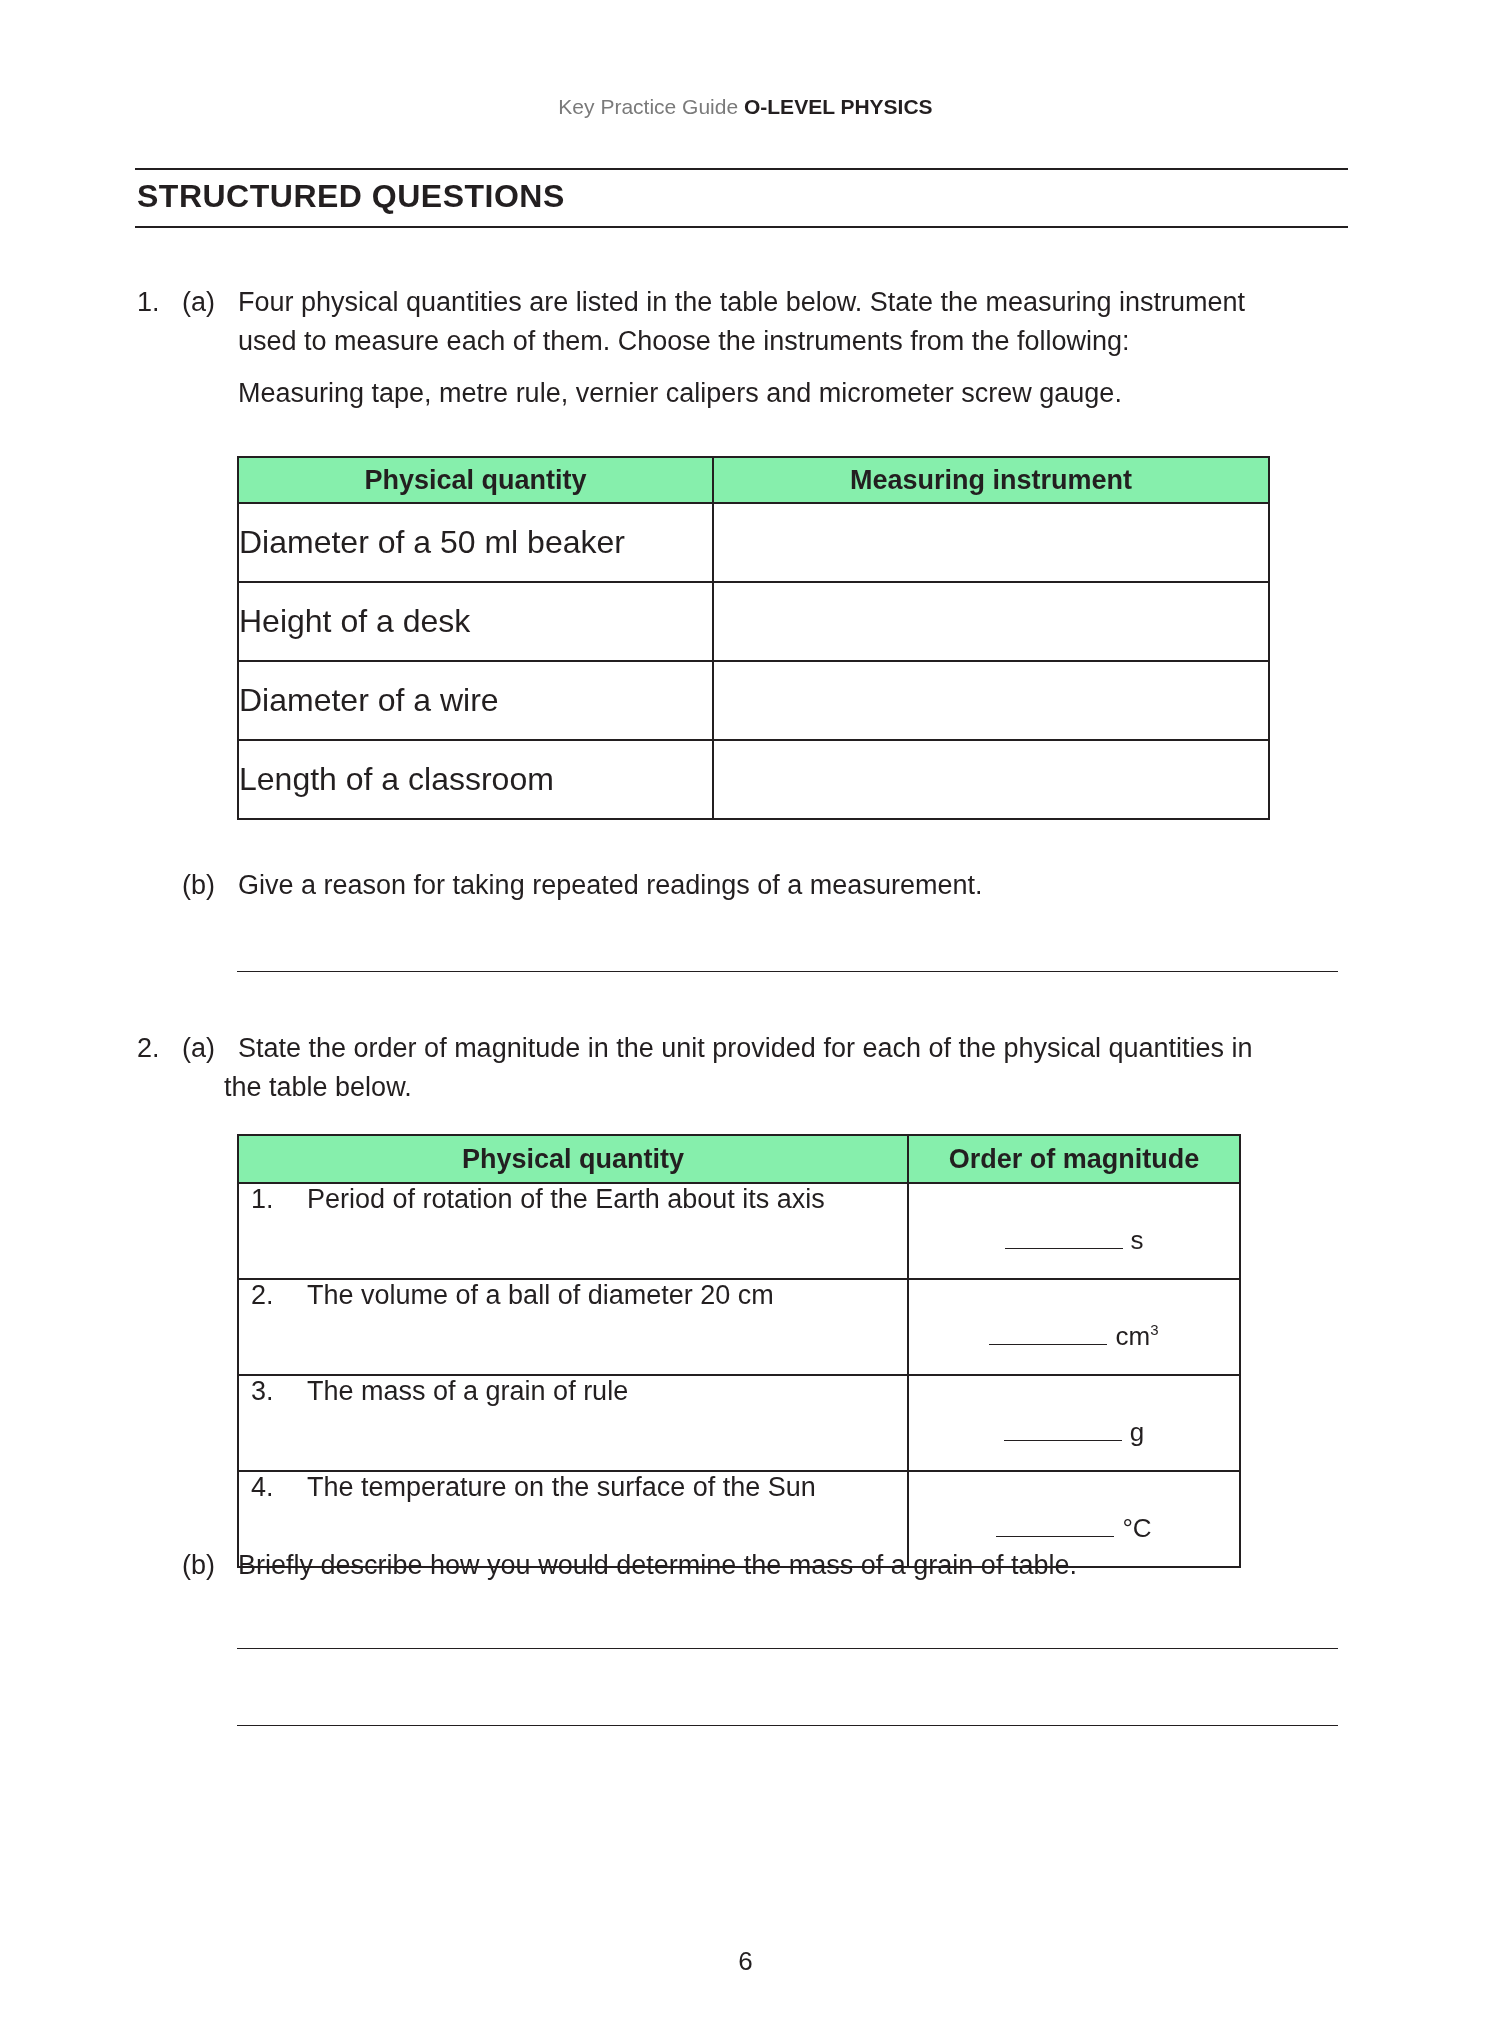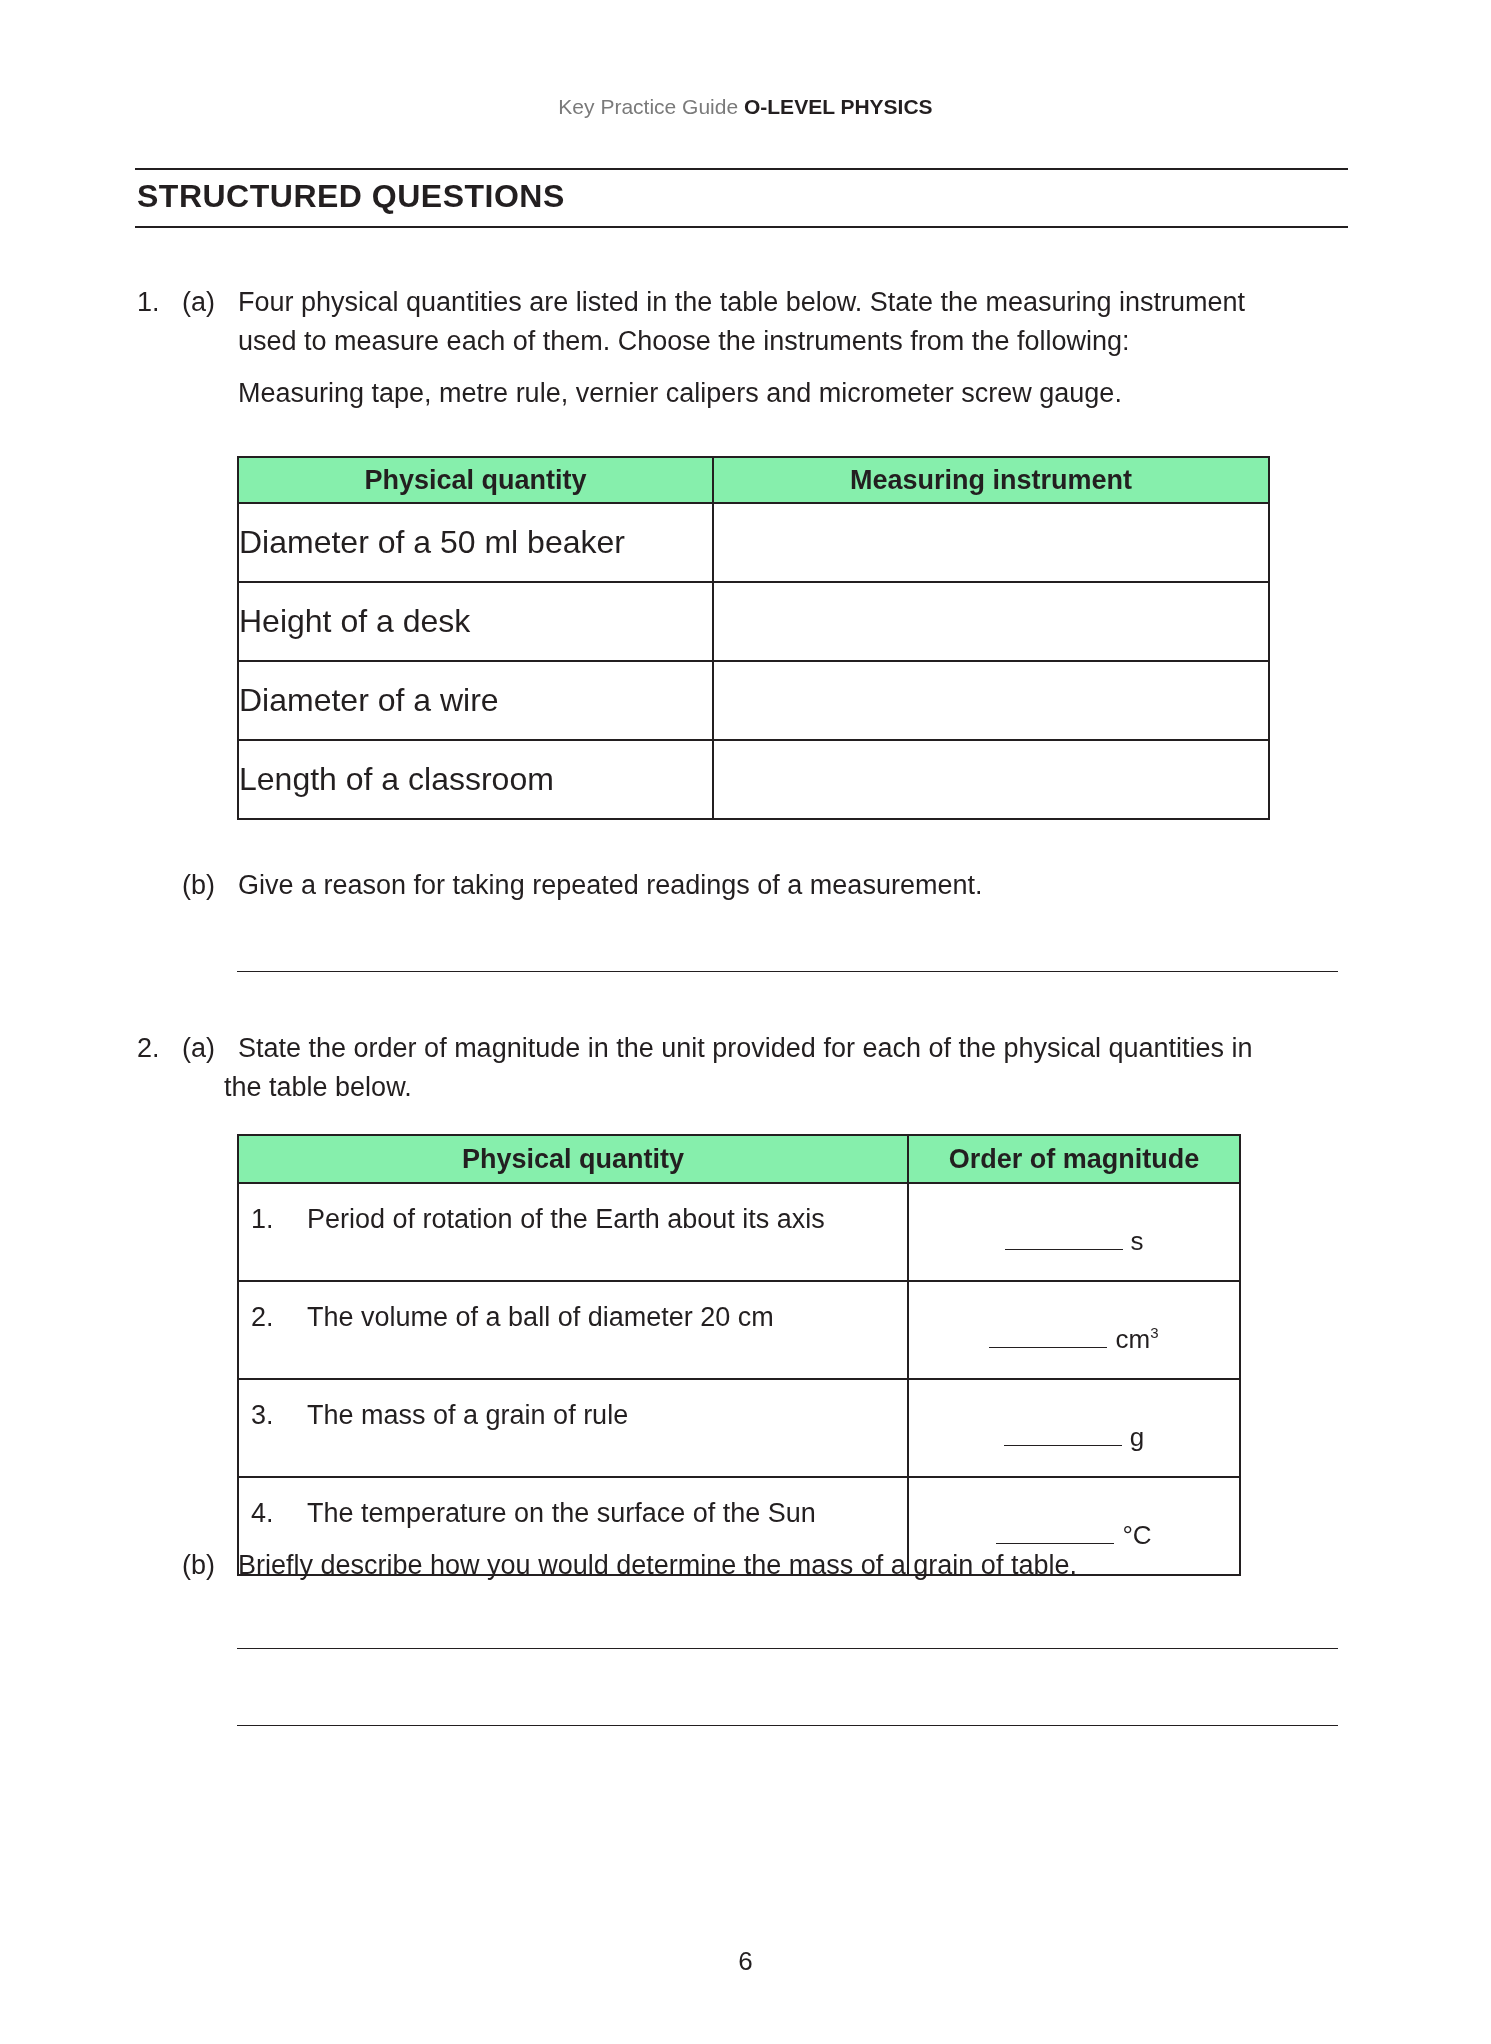--- a/index.html
+++ b/index.html
@@ -18,21 +18,21 @@
   table.qt { position: absolute; border-collapse: collapse; table-layout: fixed; }
   table.qt th, table.qt td { border: 2.5px solid #231f20; padding: 0; }
   table.qt th { background: #86efac; font-weight: bold; font-size: 27px; text-align: center; }
   table.qt td { font-size: 32px; }
   .t1 { left: 237px; top: 456px; width: 1031px; }
   .t1 th { height: 44px; }
   .t1 td { height: 77px; padding-left: 12px; }
   .t2 { left: 237px; top: 1134px; width: 1002px; }
   .t2 th { height: 46px; }
   .t2 td { height: 76px; vertical-align: top; }
-  .t2 td.qcell { padding-top: 20px; padding-left: 12px; font-size: 27px; }
+  .t2 td.qcell { padding-top: 0; padding-left: 12px; font-size: 27px; }
   .t2 td.qcell .n { display: inline-block; width: 56px; }
   .t2 td.acell { text-align: center; vertical-align: middle; padding-top: 18px; font-size: 26px; }
   .blank { display: inline-block; width: 118px; border-bottom: 1.5px solid #231f20; margin-right: 8px; vertical-align: baseline; height: 1px; }
   sup { font-size: 15px; }
   .page-number { left: 0; width: 1491px; top: 1946px; text-align: center; font-size: 26px; }
 </style>
 </head>
 <body>
 
 <div class="abs running-header">

